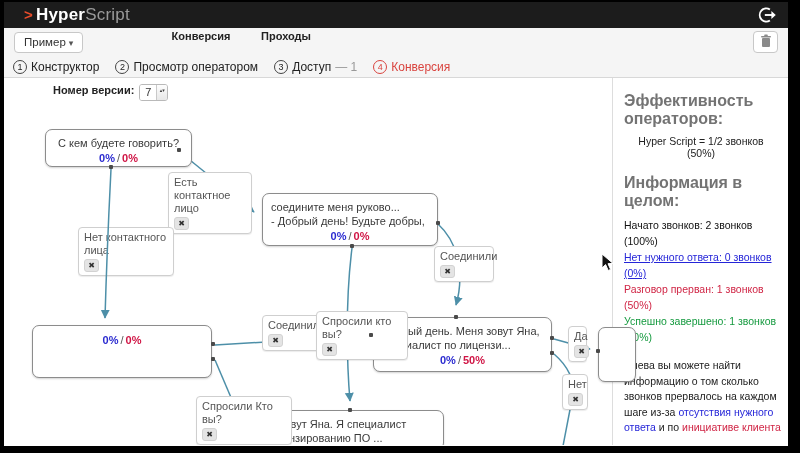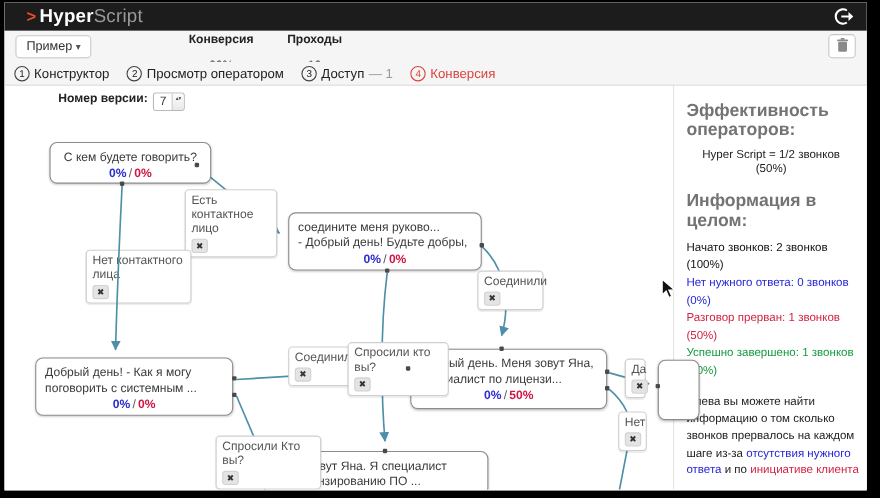--- a/index.html
+++ b/index.html
@@ -53,21 +53,21 @@
 
   .flabel { position:absolute; background:#fff; border:1px solid #cfcfcf; border-radius:4px; box-shadow:0 1px 1px rgba(0,0,0,.08); z-index:5; padding:3px 5px 3px; font-size:11px; line-height:13px; color:#555; }
   .xbtn { display:block; width:15px; height:13px; margin-top:2px; background:#e4e4e4; border:1px solid #d2d2d2; border-radius:3px; font-size:8px; line-height:11px; text-align:center; color:#333; cursor:pointer; padding:0; }
 
   
   .sidebar { position:absolute; left:609px; top:0; right:0; height:100%; background:#fff; z-index:1; padding:14px 10px 0 11px; }
   .sb-h { font-size:16px; font-weight:bold; color:#737373; line-height:18px; }
   .sb-eff { font-size:10.5px; color:#222; margin-top:7px;text-align:center; }
   .sb-h2 { margin-top:15px; }
   .sb-stats { margin-top:7px; font-size:10.5px; line-height:16px; }
-  .st-black { color:#111; } .st-blue { color:#2525d8; } .st-red { color:#d02545; } .st-green { color:#159a3f; }
+  .st-black { color:#111; } .st-blue { color:#2525d8;text-decoration:underline; } .st-red { color:#d02545; } .st-green { color:#159a3f; }
   .sb-note { margin-top:13px; font-size:10.5px; line-height:15.5px; color:#222; width:160px; }
   .sb-note .nb { color:#2525d8; } .sb-note .nr { color:#d02545; }
 
   .cursor { position:absolute; left:597px; top:252px; z-index:20; }
 </style>
 </head>
 <body>
 
 <div class="screen">
 
@@ -162,24 +162,20 @@
 
       <div class="node ta-left" style="left:258px; top:115px; width:176px; height:53px;">
         <div class="lines">
             <div>соедините меня руково...</div>
             <div>- Добрый день! Будьте добры,</div>
           </div>
         <div class="pct"><span class="pb">0%</span><span class="ps">/</span><span class="pr">0%</span></div>
       </div>
 
       <div class="node ta-left" style="left:28px; top:247px; width:180px; height:53px;">
-        <div class="lines">
-            <div>Добрый день! - Как я могу</div>
-            <div>поговорить с системным ...</div>
-          </div>
         <div class="pct"><span class="pb">0%</span><span class="ps">/</span><span class="pr">0%</span></div>
       </div>
 
       <div class="node ta-left" style="left:369px; top:239px; width:179px; height:55px;">
         <div class="lines">
             <div>Добрый день. Меня зовут Яна,</div>
             <div>специалист по лицензи...</div>
           </div>
         <div class="pct"><span class="pb">0%</span><span class="ps">/</span><span class="pr">50%</span></div>
       </div>

